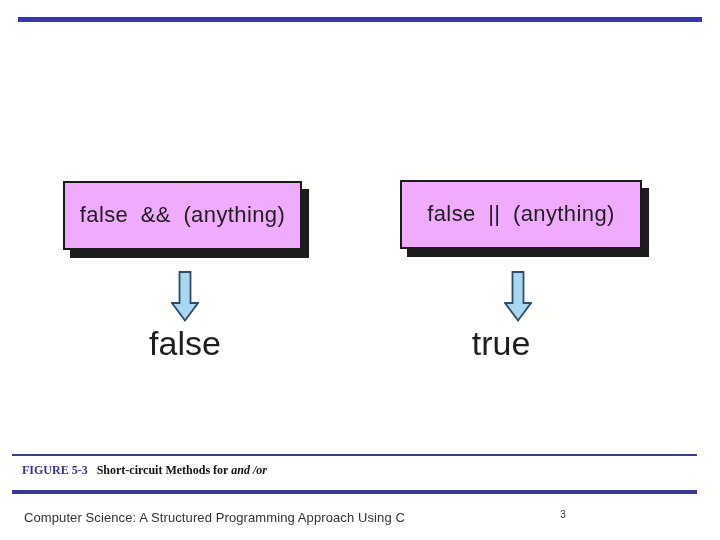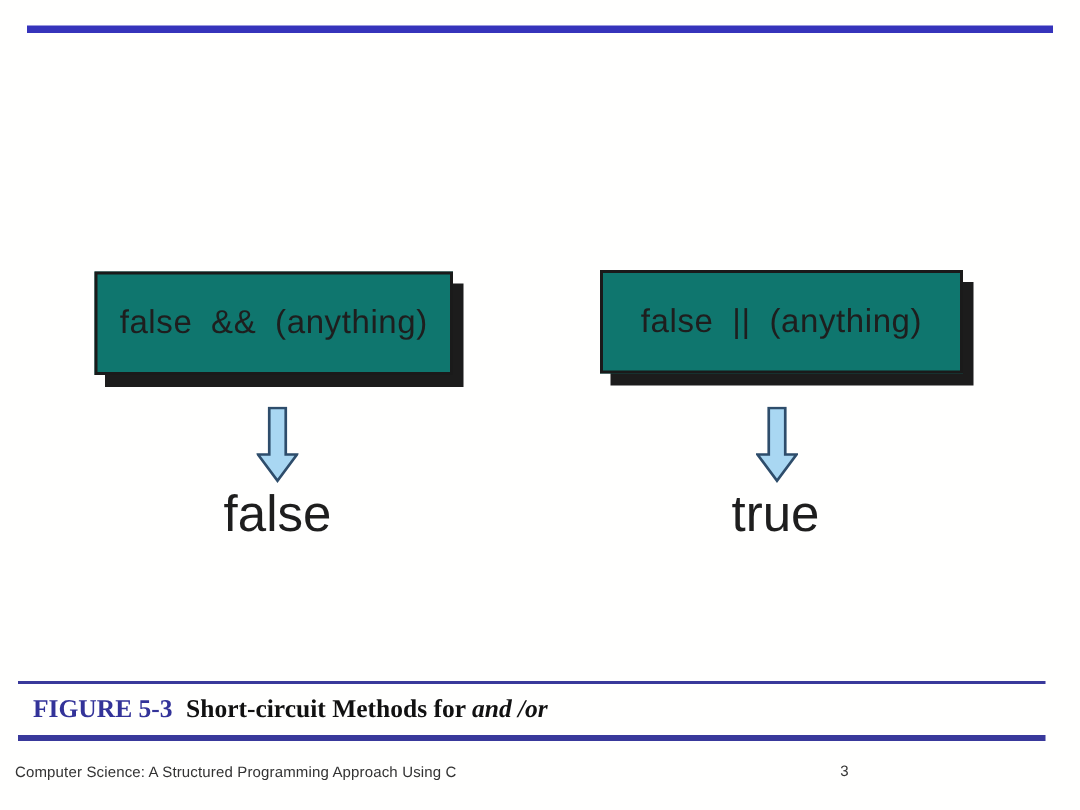--- a/index.html
+++ b/index.html
@@ -15,21 +15,21 @@
     position: absolute;
     left: 18px; top: 17px;
     width: 684px; height: 5px;
     background: #3634bb;
   }
   
   .expr-box {
     position: absolute;
     box-sizing: border-box;
     height: 69px;
-    background: #0f766e;
+    background: #f0abfc;
     border: 2px solid #1a1a1a;
     box-shadow: 7px 8px 0 #1c1c1c;
     text-align: center;
     line-height: 64px;
     font-size: 22px;
     color: #1e1e1e;
     letter-spacing: 0.4px;
     word-spacing: 6px;
     white-space: nowrap;
   }
@@ -43,49 +43,49 @@
   .down-arrow.or  { left: 504px; top: 271px; }
   .result-label {
     position: absolute;
     top: 324px;
     width: 120px;
     text-align: center;
     font-size: 34px;
     color: #1e1e1e;
   }
   .result-label.and { left: 125px; }
-  .result-label.or  { left: 457px; text-align: center; }
+  .result-label.or  { left: 441px; text-align: center; }
   
   .caption-rule {
     position: absolute;
     left: 12px;
     width: 685px;
     background: #39399b;
   }
   .caption-rule.thin  { top: 454px; height: 2px; }
   .caption-rule.thick { top: 490px; height: 4px; }
   .caption-text {
     position: absolute;
     left: 22px; top: 463px;
     font-family: "Liberation Serif", serif;
     font-weight: bold;
-    font-size: 17px;
+    font-size: 12px;
     color: #111111;
     white-space: nowrap;
   }
   .caption-text .fig-ref {
     color: #333399;
     margin-right: 9px;
   }
   .caption-text .italic { font-style: italic; }
   
   .footer-title {
     position: absolute;
-    left: 10px; top: 510px;
-    font-size: 10px;
+    left: 24px; top: 510px;
+    font-size: 13px;
     color: #333333;
     letter-spacing: 0.1px;
   }
   .page-number {
     position: absolute;
     left: 552px; top: 509px;
     width: 22px;
     text-align: center;
     font-size: 10px;
     color: #333333;

